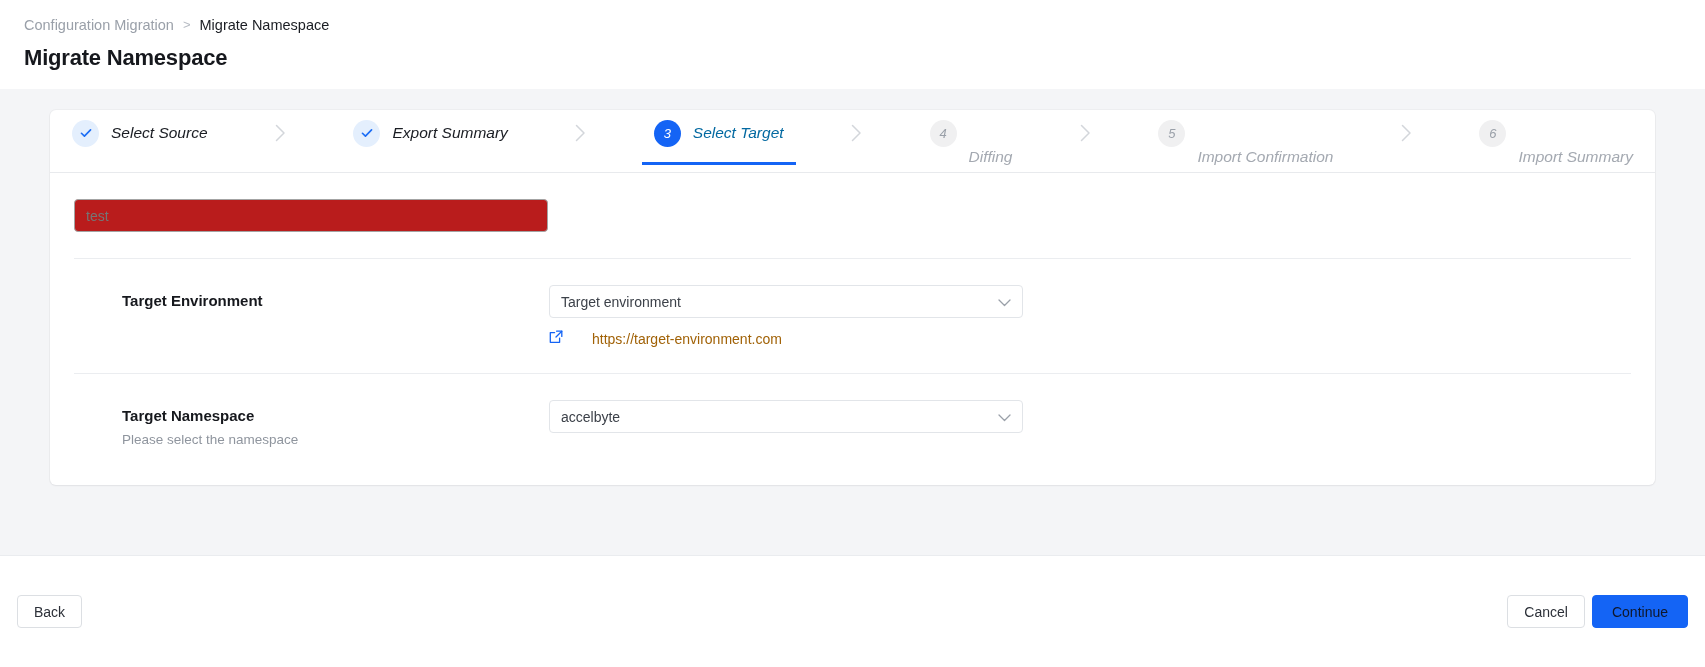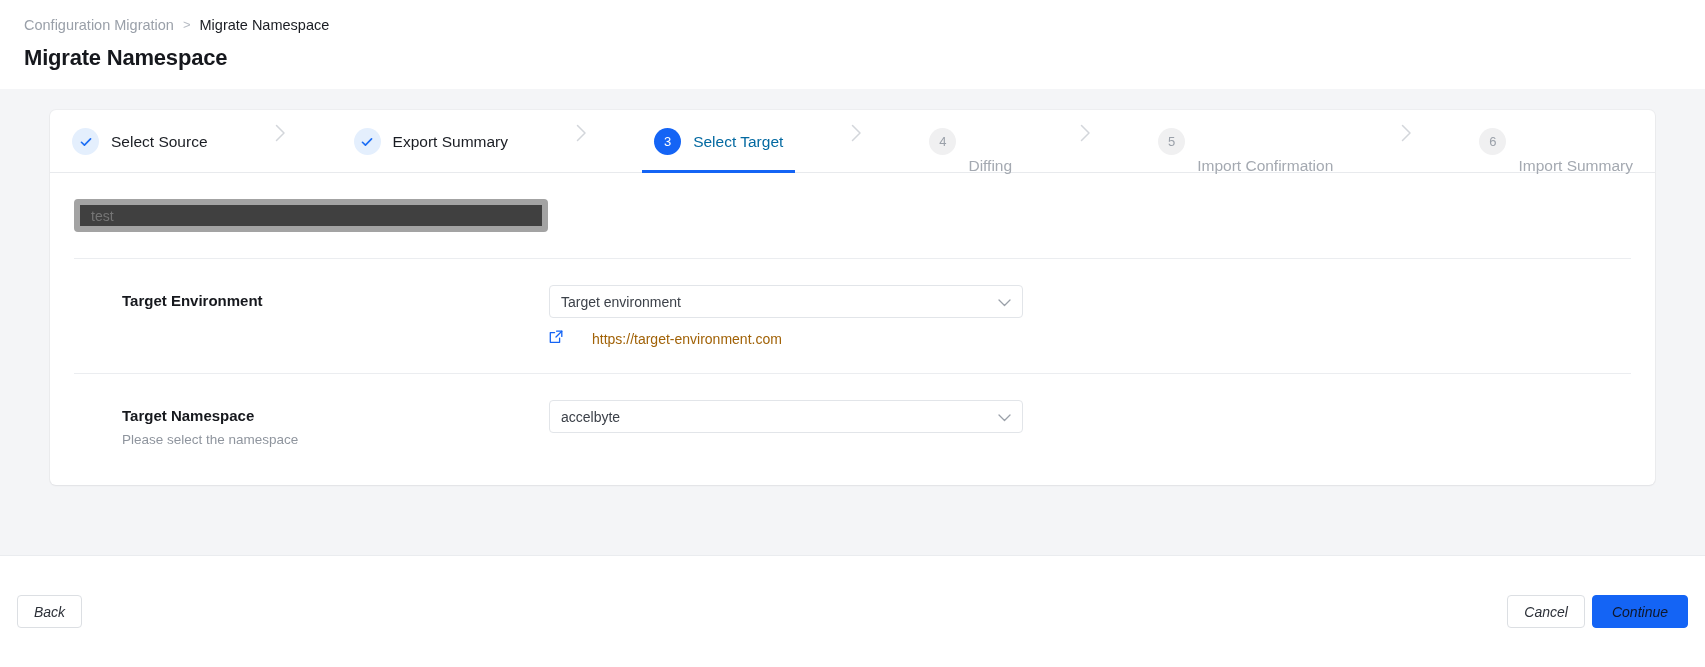--- a/index.html
+++ b/index.html
@@ -47,24 +47,26 @@
     border-radius: 6px;
     width: 1605px;
     height: 375px;
     box-shadow: 0 0 0 1px rgba(16,24,40,0.03), 0 1px 2px rgba(16,24,40,0.05);
     overflow: hidden;
   }
 
   
   .stepper {
     display: flex;
+    align-items: center;
     height: 63px;
     padding: 0 22px 16px 22px;
     border-bottom: 1px solid #e8eaed;
     position: relative;
+    font-style: italic;
   }
   .step {
     display: flex;
     align-items: center;
     height: 63px;
     position: relative;
   }
   .step-bubble {
     width: 27px; height: 27px;
     border-radius: 50%;
@@ -132,23 +134,23 @@
   .row-sub {
     font-size: 13.5px;
     color: #8f959e;
     margin-top: 5px;
     line-height: 18px;
   }
   .row-control { width: 474px; flex: none; }
 
   .text-input {
     width: 474px; height: 33px;
-    border: 6px solid #a3a3a3;
+    border: 1px solid #a3a3a3;
     border-radius: 4px;
-    background: #404040;
+    background: #b91c1c;
     color: #b9bdc4;
     font-size: 14px;
     font-family: "Liberation Sans", sans-serif;
     padding: 0 11px;
     line-height: 31px;
   }
   .select {
     width: 474px; height: 33px;
     border: 1px solid #e2e5e9;
     border-radius: 4px;
@@ -187,21 +189,20 @@
   .footer-right { margin-left: auto; display: flex; align-items: center; gap: 7px; }
   .btn {
     font-family: "Liberation Sans", sans-serif;
     font-size: 14px;
     border-radius: 4px;
     height: 33px;
     padding: 0 16px;
     display: flex; align-items: center; justify-content: center;
     cursor: pointer;
     white-space: nowrap;
-    font-style: italic;
   }
   .btn-secondary {
     background: #ffffff;
     border: 1px solid #dcdfe3;
     color: #2c3038;
   }
   .btn-primary {
     background: #1464f5;
     border: 1px solid #1464f5;
     color: #0f172a;

